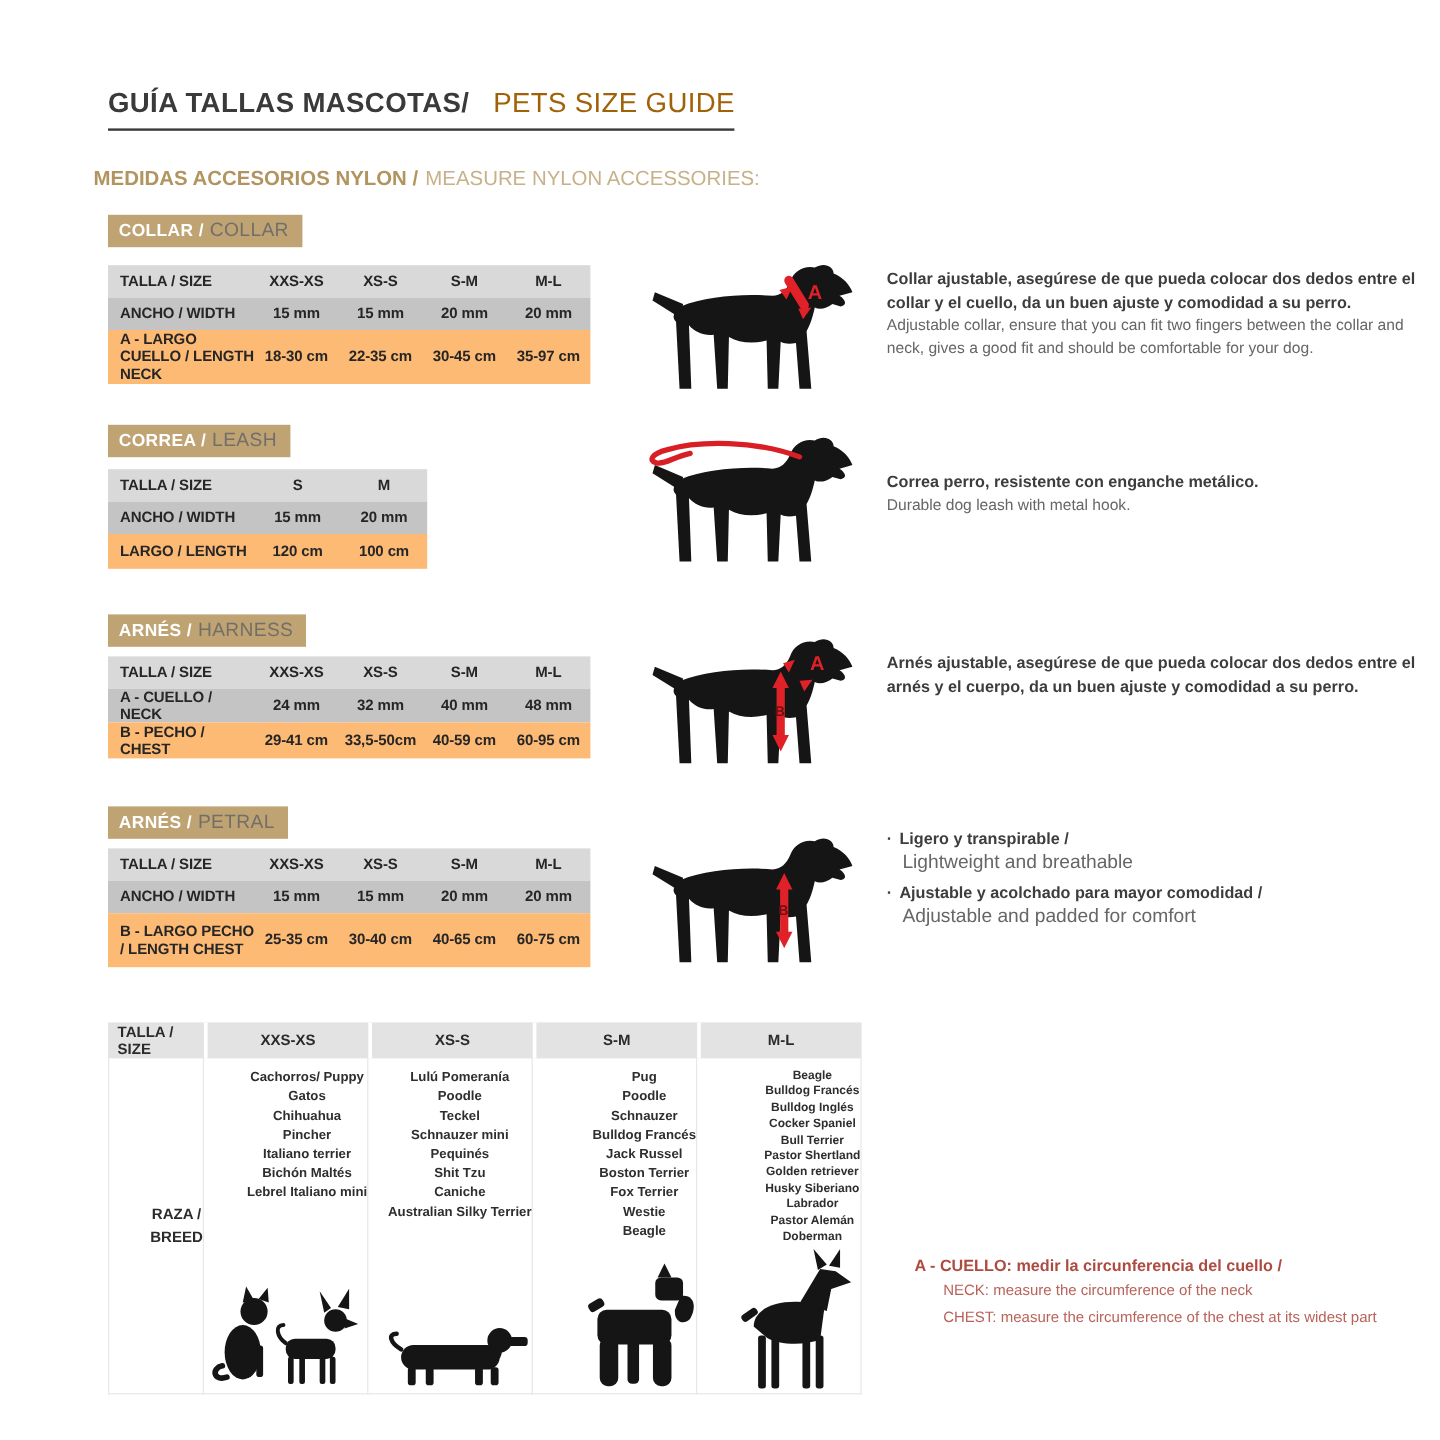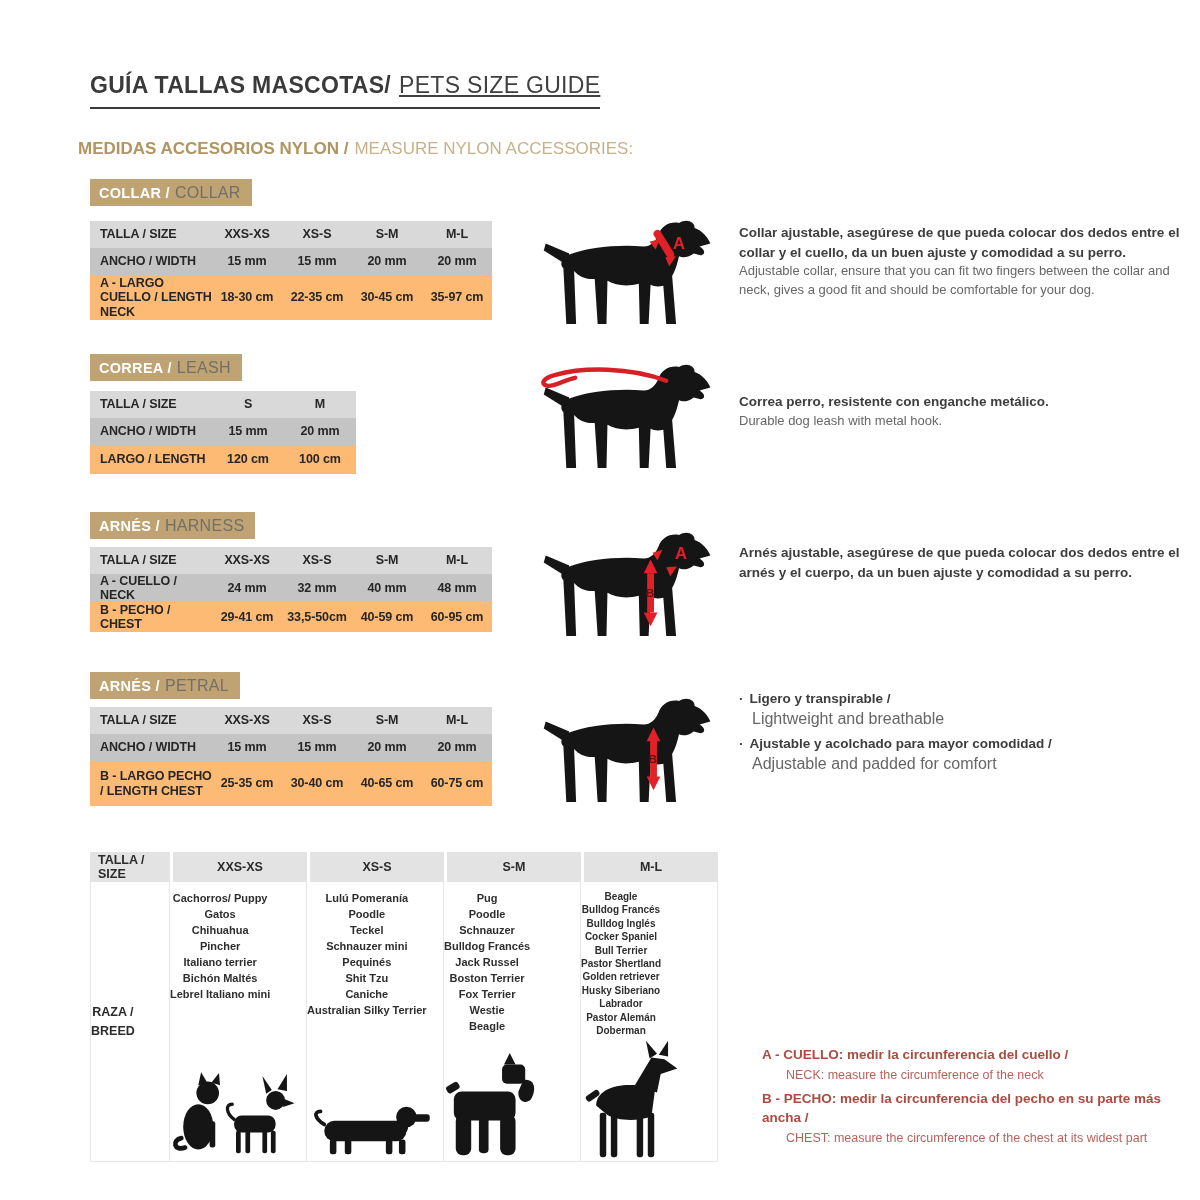--- a/index.html
+++ b/index.html
@@ -4,21 +4,21 @@
 <style>
   html,body{margin:0;padding:0;background:#fff;}
   .page{position:relative;width:1200px;height:1200px;background:#ffffff;overflow:hidden;
         font-family:"Liberation Sans","DejaVu Sans",sans-serif;color:#3a3a3a;}
   .abs{position:absolute;}
 
   
   .main-title{left:90px;top:72px;font-size:23px;letter-spacing:.3px;
               border-bottom:2.5px solid #3a3a3a;padding-bottom:8px;}
   .main-title .t-es{font-weight:bold;color:#3a3a3a;}
-  .main-title .t-en{font-weight:normal;color:#404040;margin-left:8px;text-decoration:underline;}
+  .main-title .t-en{font-weight:normal;color:#a16207;margin-left:20px;}
   .subtitle{left:78px;top:139px;font-size:17px;}
   .subtitle .t-es{font-weight:bold;color:#b1945f;}
   .subtitle .t-en{font-weight:normal;color:#c6b189;margin-left:6px;}
 
   
   .badge{background:#bfa373;color:#fff;font-size:14.5px;padding:5px 11px 4px 9px;
          display:inline-block;letter-spacing:.3px;}
   .badge .b-es{font-weight:bold;}
   .badge .b-en{font-weight:normal;opacity:.85;margin-left:5px;}
 
@@ -44,21 +44,21 @@
 
   
   .breedtable{left:90px;top:852px;width:628px;}
   .bhead{display:flex;height:30px;}
   .bhcell{background:#e3e3e3;display:flex;align-items:center;justify-content:center;
           font-weight:bold;font-size:12.5px;color:#2b2b2b;box-sizing:border-box;width:137px;}
   .bhcell + .bhcell{border-left:3px solid #fff;}
   .bhcell.first{width:80px;justify-content:flex-start;padding-left:8px;}
   .bbody{display:flex;height:280px;}
   .bcell{width:137px;box-sizing:border-box;border:1px solid #e7e7e7;border-top:none;
-         display:flex;flex-direction:column;align-items:flex-start;justify-content:space-between;}
+         display:flex;flex-direction:column;align-items:flex-end;justify-content:space-between;}
   .bcell + .bcell{border-left:none;}
   .bcell.first{width:80px;justify-content:center;font-weight:bold;font-size:12.5px;
                color:#2b2b2b;text-align:center;line-height:1.5;}
   .blist{padding-top:8px;font-weight:bold;color:#2e2e2e;text-align:center;
          font-size:11px;line-height:16px;}
   .blist.tight{font-size:10px;line-height:13.4px;}
   .animal-svg{display:block;margin-bottom:2px;}
 
   
   .notes{left:762px;top:1046px;width:435px;}
@@ -400,17 +400,16 @@
             <rect x="4" y="58" width="16" height="7" rx="3" transform="rotate(-35 12 61)"></rect>
           </g>
         </svg>
       </div>
     </div>
   </div>
 
   <div class="abs notes">
     <div class="note-es">A - CUELLO: medir la circunferencia del cuello /</div>
     <div class="note-en">NECK: measure the circumference of the neck</div>
-    <div class="note-es">B - PECHO: medir la circunferencia del pecho en su parte más ancha /</div>
     <div class="note-en">CHEST: measure the circumference of the chest at its widest part</div>
   </div>
 
 </div>
 
 </body></html>

